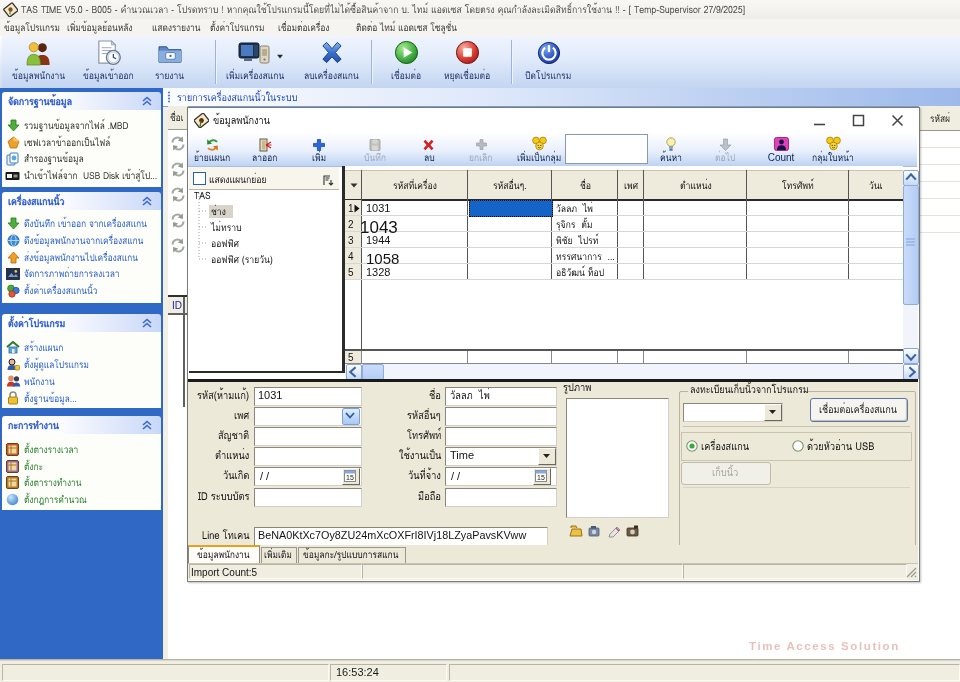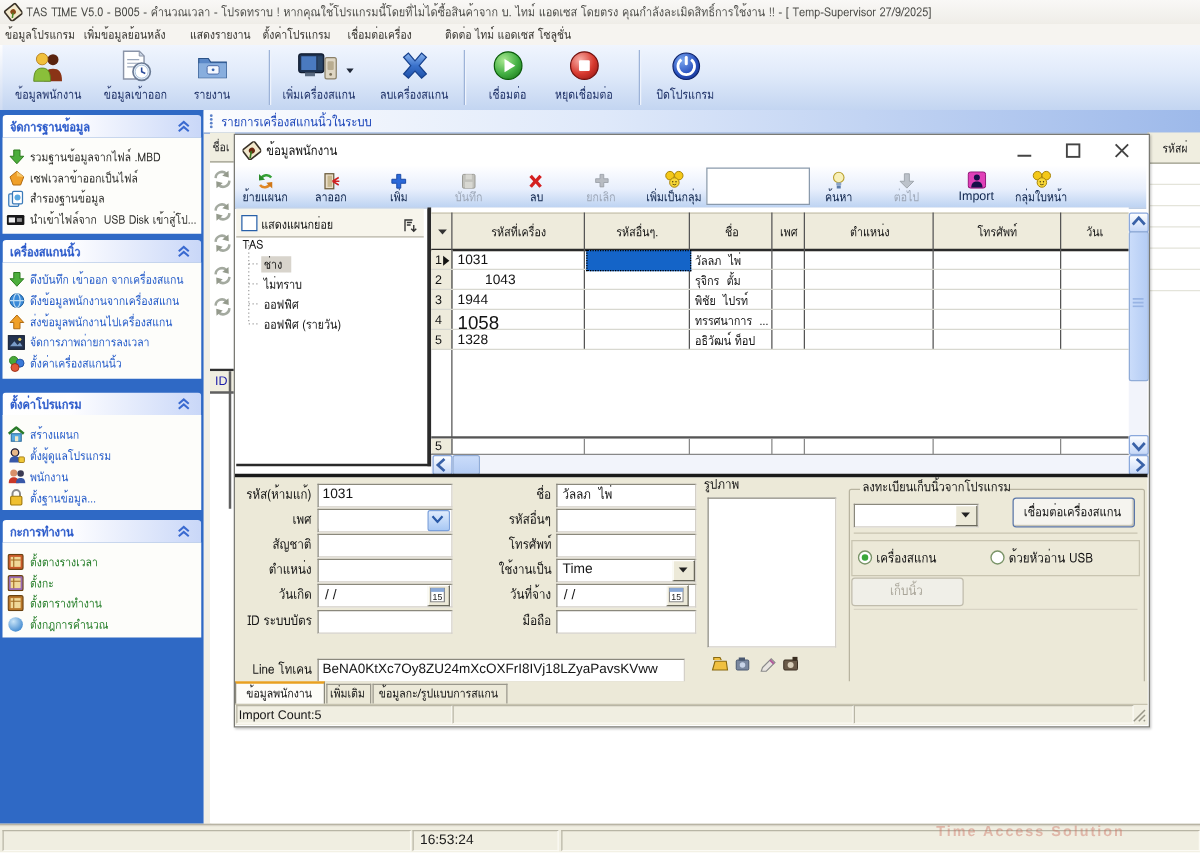--- a/index.html
+++ b/index.html
@@ -1168,21 +1168,21 @@
 <div class="a" style="left:919px;top:181px;width:41px;height:1px;background:#e4e4da"></div>
 <div class="a" style="left:919px;top:198px;width:41px;height:1px;background:#e4e4da"></div>
 <div class="a" style="left:919px;top:215px;width:41px;height:1px;background:#e4e4da"></div>
 <div class="a" style="left:919px;top:232px;width:41px;height:1px;background:#e4e4da"></div>
 <div class="a" style="left:0px;top:659px;width:960px;height:2px;background:#d8d4c8;border-top:1px solid #b8b4a4"></div>
 <div class="a" style="left:0px;top:661px;width:960px;height:21px;background:#f0eee1"></div>
 <div class="a" style="left:2px;top:664px;width:325px;height:15px;border:1px solid;border-color:#b8b5a5 #fbfaf4 #fbfaf4 #b8b5a5"></div>
 <div class="a" style="left:330px;top:664px;width:115px;height:15px;border:1px solid;border-color:#b8b5a5 #fbfaf4 #fbfaf4 #b8b5a5"></div>
 <div class="a" style="left:449px;top:664px;width:509px;height:15px;border:1px solid;border-color:#b8b5a5 #fbfaf4 #fbfaf4 #b8b5a5"></div>
 <div class="a" style="left:336px;top:666px;font-size:11px;color:#1a1a1a">16:53:24</div>
-<div class="a" style="left:749px;top:660px;font-size:11.5px;color:rgba(205,115,100,0.45);font-weight:bold;letter-spacing:1.6px">Time Access Solution</div>
+<div class="a" style="left:749px;top:640px;font-size:11.5px;color:rgba(205,115,100,0.45);font-weight:bold;letter-spacing:1.6px">Time Access Solution</div>
 <div class="a" style="left:187px;top:107px;width:731px;height:473px;background:#fff;border:1px solid #7a7a74;box-shadow:1px 1px 2px rgba(0,0,0,0.25)"></div>
 <svg class="a" style="left:194px;top:113px" width="15" height="15" viewBox="0 0 15 15">
 <g transform="rotate(-38 7.5 7.5)">
       <rect x="1.5" y="2.5" width="12" height="10" rx="1" fill="#f2e8cc" stroke="#3a3228" stroke-width="1.3"></rect>
 <circle cx="7.5" cy="7.5" r="2.4" fill="#6a2810"></circle>
       <path d="M2.5 11.5 L7 7.5" stroke="#3a7a20" stroke-width="1.3" fill="none"></path>
     </g>
   </svg>
 <svg class="t" style="left:213.0px;top:112.0px" width="59" height="17">
     <g style="fill:#141414" transform="translate(0,12) scale(0.7597,0.8833)">
@@ -1292,21 +1292,21 @@
   </svg>
 <svg class="t" style="left:714.8px;top:149.0px" width="23" height="17">
     <g style="fill:#9aa4b4" transform="translate(0,12) scale(0.7095,0.825)">
       <use href="#g47"></use>
       <use href="#g38" x="7.8"></use>
       <use href="#g42" x="7.8"></use>
       <use href="#g39" x="15"></use>
       <use href="#g22" x="21"></use>
     </g>
   </svg>
-<div class="a" style="left:781px;top:152px;font-size:10px;color:#10264e;transform:translateX(-50%)">Import</div>
+<div class="a" style="left:781px;top:152px;font-size:10px;color:#10264e;transform:translateX(-50%)">Count</div>
 <svg class="t" style="left:812.1px;top:149.0px" width="44" height="17">
     <g style="fill:#10264e" transform="translate(0,12) scale(0.7095,0.825)">
       <use href="#g29"></use>
       <use href="#g19" x="7.3"></use>
       <use href="#g30" x="14.6"></use>
       <use href="#g38" x="14.6"></use>
       <use href="#g35" x="14.6"></use>
       <use href="#g31" x="22.5"></use>
       <use href="#g26" x="28.4"></use>
       <use href="#g28" x="36"></use>
@@ -1559,21 +1559,21 @@
       <use href="#g19" x="6.7"></use>
       <use href="#g19" x="14.1"></use>
       <use href="#g77" x="21.4"></use>
       <use href="#g39" x="37.4"></use>
       <use href="#g69" x="43.5"></use>
       <use href="#g38" x="51.4"></use>
     </g>
   </svg>
 <div class="a" style="left:345px;top:231px;width:558px;height:1px;background:#d8d8d0"></div>
 <div class="a" style="left:348px;top:219px;font-size:10px;color:#141414">2</div>
-<div class="a" style="left:388px;top:218px;font-size:11px;color:#141414">1043</div>
+<div class="a" style="left:360px;top:218px;font-size:17px;color:#141414">1043</div>
 <svg class="t" style="left:556.0px;top:216.0px" width="39" height="17">
     <g style="fill:#141414" transform="translate(0,12) scale(0.7167,0.8333)">
       <use href="#g23"></use>
       <use href="#g30" x="6.4"></use>
       <use href="#g45" x="6.4"></use>
       <use href="#g44" x="13.5"></use>
       <use href="#g29" x="13.5"></use>
       <use href="#g23" x="20.7"></use>
       <use href="#g47" x="35.3"></use>
       <use href="#g49" x="43.1"></use>

